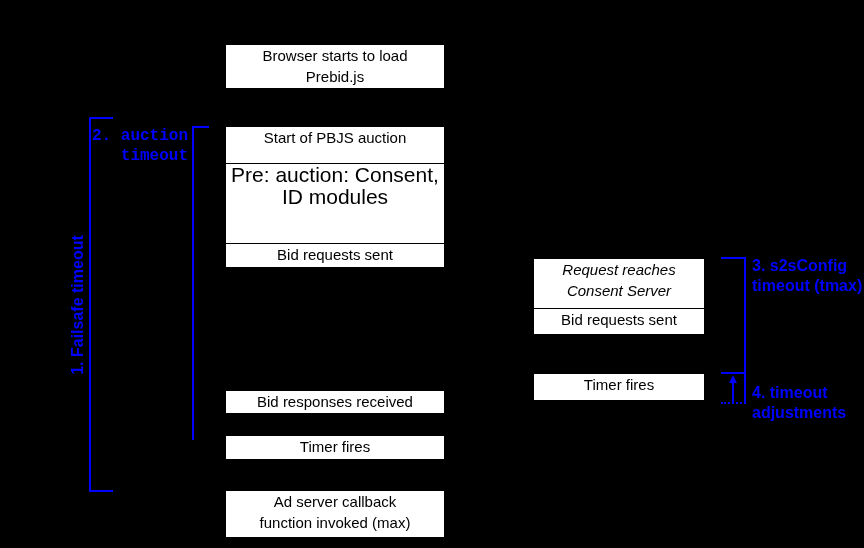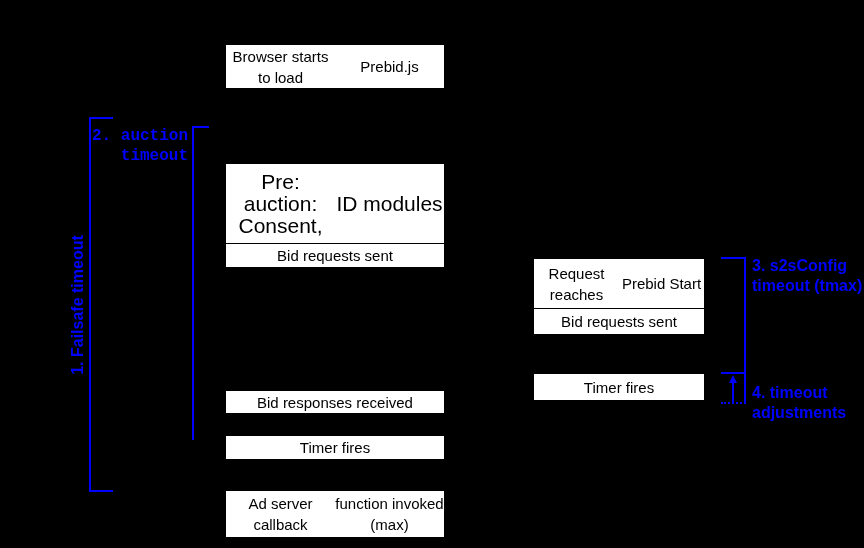--- a/index.html
+++ b/index.html
@@ -11,21 +11,21 @@
   }
   html,body{margin:0;padding:0;background:var(--bg);}
   .canvas{
     position:relative;width:864px;height:548px;background:var(--bg);
     font-family:"Liberation Sans","DejaVu Sans",sans-serif;
     overflow:hidden;
   }
   .box{
     position:absolute;background:var(--box-fill);border:1px solid var(--box-border);
     color:var(--box-text);box-sizing:border-box;
-    display:flex;flex-direction:row;align-items:center;justify-content:flex-start;
+    display:flex;flex-direction:column;align-items:center;justify-content:flex-start;
     text-align:center;font-size:15px;line-height:21px;
   }
   .box .ln{width:100%;}
   .box.tall .ln{line-height:22px;font-size:21px;}
   .blue-label{
     position:absolute;color:var(--blue);font-weight:bold;font-size:16px;
     line-height:20px;white-space:nowrap;
   }
   .vline,.hline{position:absolute;background:var(--blue);}
   .dotline{position:absolute;border-top:2px dotted var(--blue);height:0;}
@@ -39,20 +39,23 @@
 </head>
 <body>
 
 <div class="canvas">
 
   <div class="box" style="left:225px;top:44px;width:220px;height:45px;">
     <div class="ln">Browser starts to load</div>
     <div class="ln">Prebid.js</div>
   </div>
 
+  <div class="box" style="left:225px;top:126px;width:220px;height:38px;">
+    <div class="ln">Start of PBJS auction</div>
+  </div>
 
   <div class="box tall" style="left:225px;top:163px;width:220px;height:81px;">
     <div class="ln">Pre: auction: Consent,</div>
     <div class="ln">ID modules</div>
   </div>
 
   <div class="box" style="left:225px;top:243px;width:220px;height:25px;">
     <div class="ln">Bid requests sent</div>
   </div>
 
@@ -62,23 +65,23 @@
 
   <div class="box" style="left:225px;top:435px;width:220px;height:25px;">
     <div class="ln">Timer fires</div>
   </div>
 
   <div class="box" style="left:225px;top:490px;width:220px;height:48px;">
     <div class="ln">Ad server callback</div>
     <div class="ln">function invoked (max)</div>
   </div>
 
-  <div class="box" style="left:533px;top:258px;width:172px;height:51px;">
+  <div class="box" style="left:533px;top:258px;width:172px;height:51px;font-style:italic;">
     <div class="ln">Request reaches</div>
-    <div class="ln">Prebid Start</div>
+    <div class="ln">Consent Server</div>
   </div>
 
   <div class="box" style="left:533px;top:308px;width:172px;height:27px;">
     <div class="ln">Bid requests sent</div>
   </div>
 
   <div class="box" style="left:533px;top:373px;width:172px;height:28px;">
     <div class="ln">Timer fires</div>
   </div>
 

